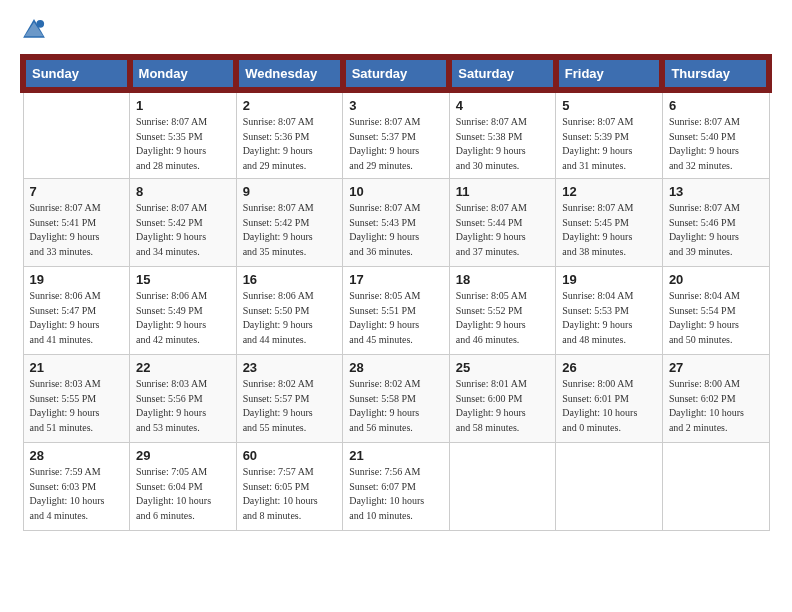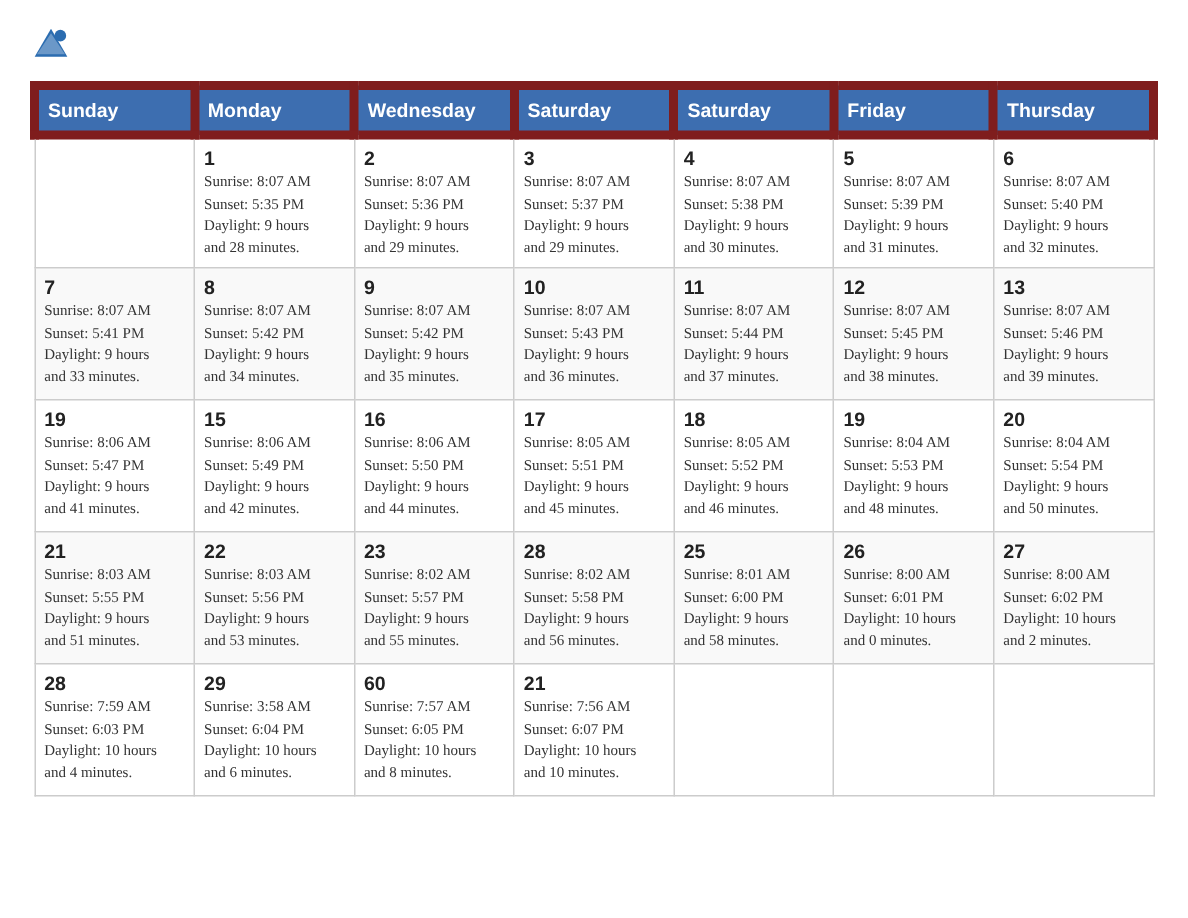--- a/index.html
+++ b/index.html
@@ -317,21 +317,21 @@
       <tr class="row-odd">
         <td>
           <span class="day-num">28</span>
           <div class="day-info" style="white-space: pre-line;">Sunrise: 7:59 AM
 Sunset: 6:03 PM
 Daylight: 10 hours
 and 4 minutes.</div>
         </td>
         <td>
           <span class="day-num">29</span>
-          <div class="day-info" style="white-space: pre-line;">Sunrise: 3:58 AM
+          <div class="day-info" style="white-space: pre-line;">Sunrise: 7:05 AM
 Sunset: 6:04 PM
 Daylight: 10 hours
 and 6 minutes.</div>
         </td>
         <td>
           <span class="day-num">60</span>
           <div class="day-info" style="white-space: pre-line;">Sunrise: 7:57 AM
 Sunset: 6:05 PM
 Daylight: 10 hours
 and 8 minutes.</div>

